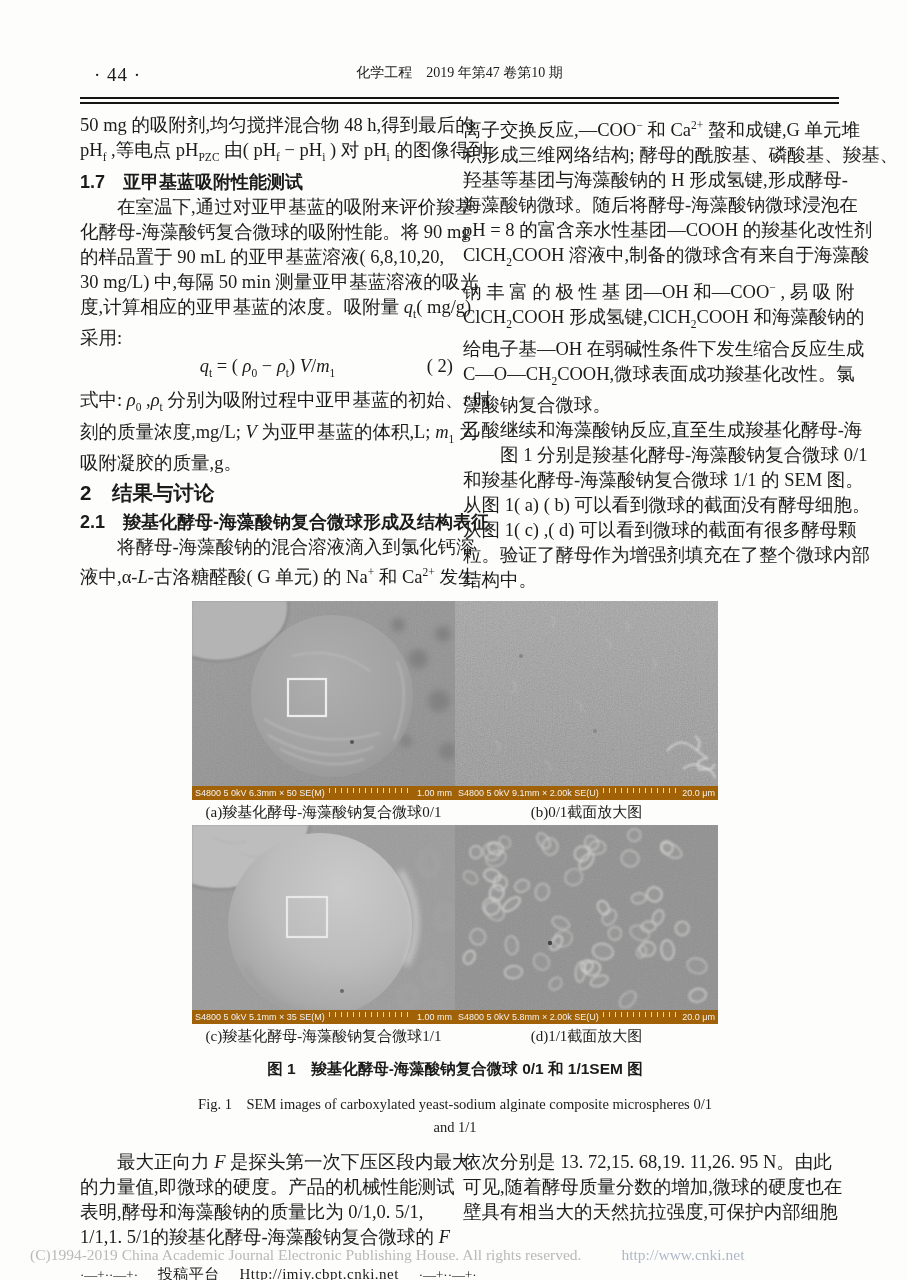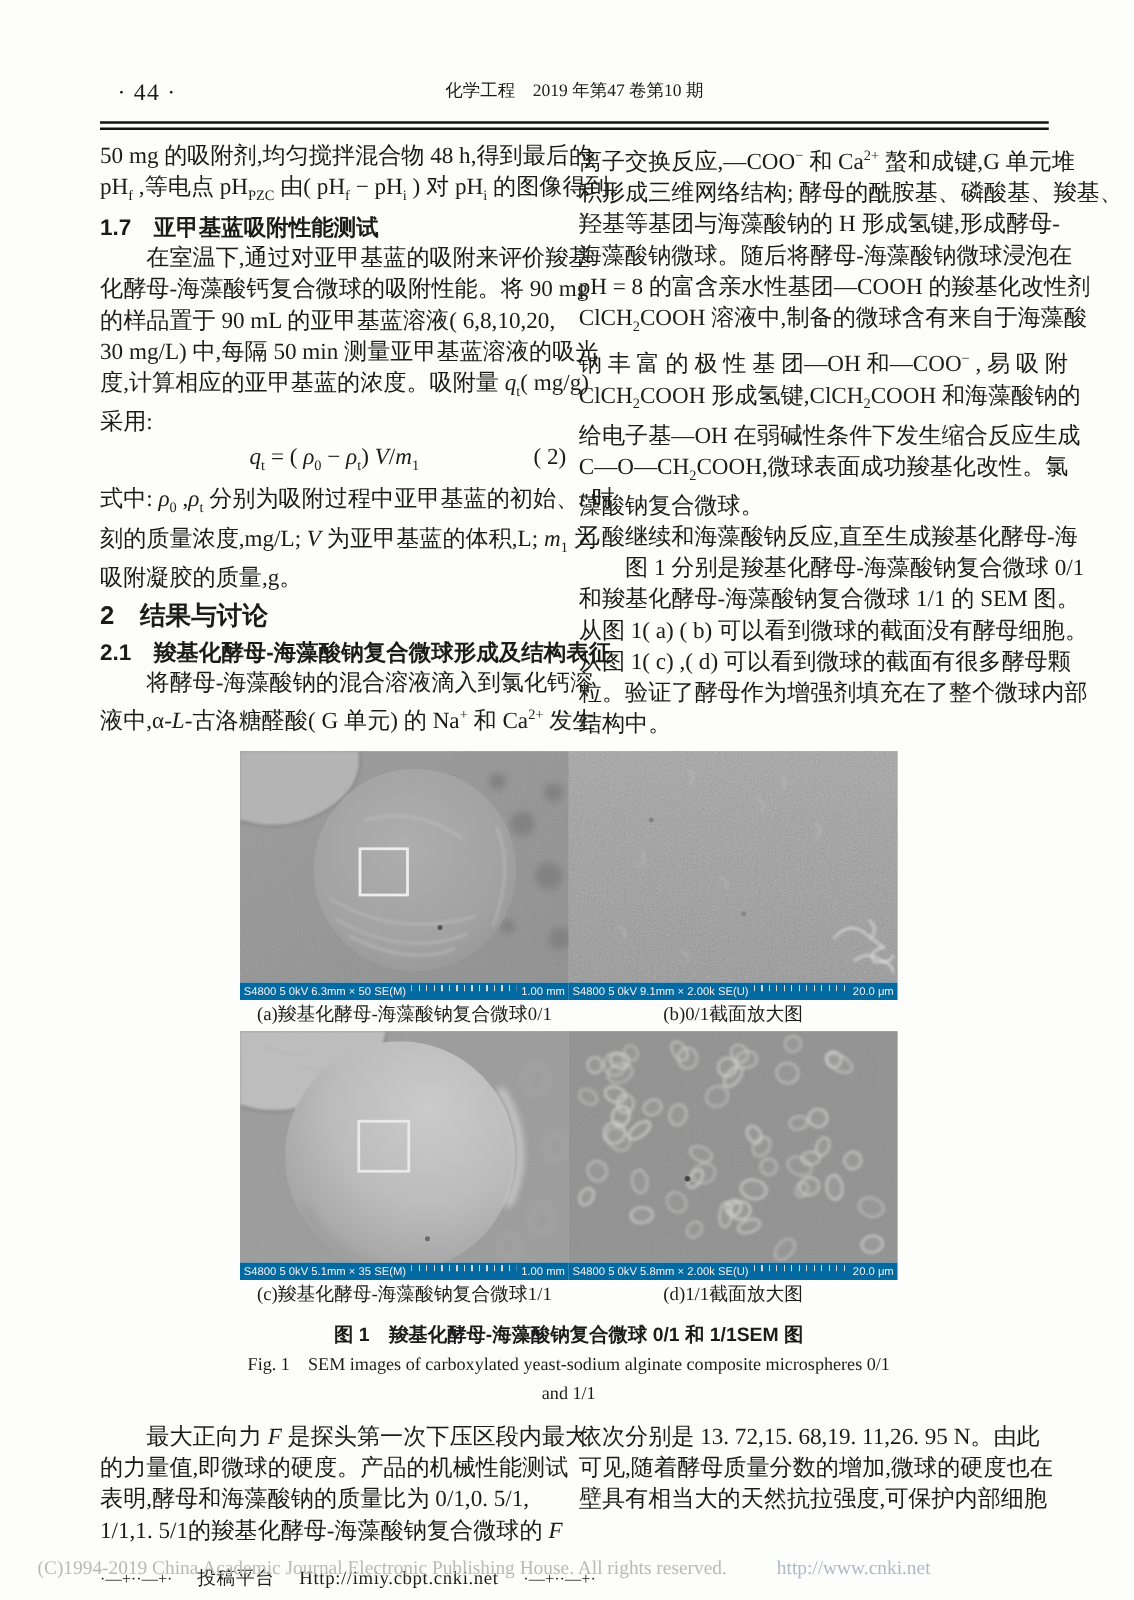--- a/index.html
+++ b/index.html
@@ -23,30 +23,30 @@
   .ln.h{font-family:"Liberation Sans","DejaVu Sans",sans-serif;font-weight:bold;font-size:18px;}
   .ln.s{font-family:"Liberation Sans","DejaVu Sans",sans-serif;font-weight:bold;font-size:20.5px;line-height:34px;}
   .ln.eq{position:relative;text-align:center;line-height:30px;}
   .eqnum{position:absolute;right:2px;}
   sub,sup{font-size:11.5px;}
   
   .figure{margin-top:8px;margin-left:112px;width:526px;}
   .panel-row{display:flex;}
   .panel{width:263px;}
   .sem{display:block;width:263px;height:185px;background:#949494;}
-  .bar{height:14px;background:#0369a1;color:#f2f2f2;display:flex;align-items:center;
+  .bar{height:14px;background:#a16207;color:#f2f2f2;display:flex;align-items:center;
        font-family:"Liberation Sans","DejaVu Sans",sans-serif;font-size:9px;padding:0 3px;gap:4px;}
   .bar .lbl{white-space:nowrap;}
   .bar .ticks{flex:1;height:5px;align-self:flex-start;margin-top:2px;
        background:repeating-linear-gradient(90deg,#d8d8d8 0 1px,transparent 1px 6px);}
   .bar .scale{white-space:nowrap;}
   .pcap{text-align:center;font-size:15px;line-height:25px;}
   .figcap-zh{text-align:center;font-family:"Liberation Sans","DejaVu Sans",sans-serif;
        font-weight:bold;font-size:15.5px;line-height:24px;margin-top:8px;}
-  .figcap-en{text-align:center;font-size:14.5px;line-height:23px;}
+  .figcap-en{text-align:center;font-size:14.5px;line-height:23px;margin-top:12px;}
   .cols.bottom{margin-top:11px;}
   
   .submit-line{text-align:left;margin-top:15px;font-size:15px;letter-spacing:.5px;}
   .submit-line .decor{letter-spacing:0;font-size:13px;}
   .copyright{position:absolute;left:30px;bottom:16px;width:860px;display:flex;gap:40px;
        font-size:15.5px;color:#b9b9b9;}
   .copyright .cp-url{color:#aeb8c6;}
   svg .cellgrp ellipse{fill:rgba(255,255,255,0.05);stroke:#cfd1cd;stroke-width:1.7;}
 </style>
 </head>

